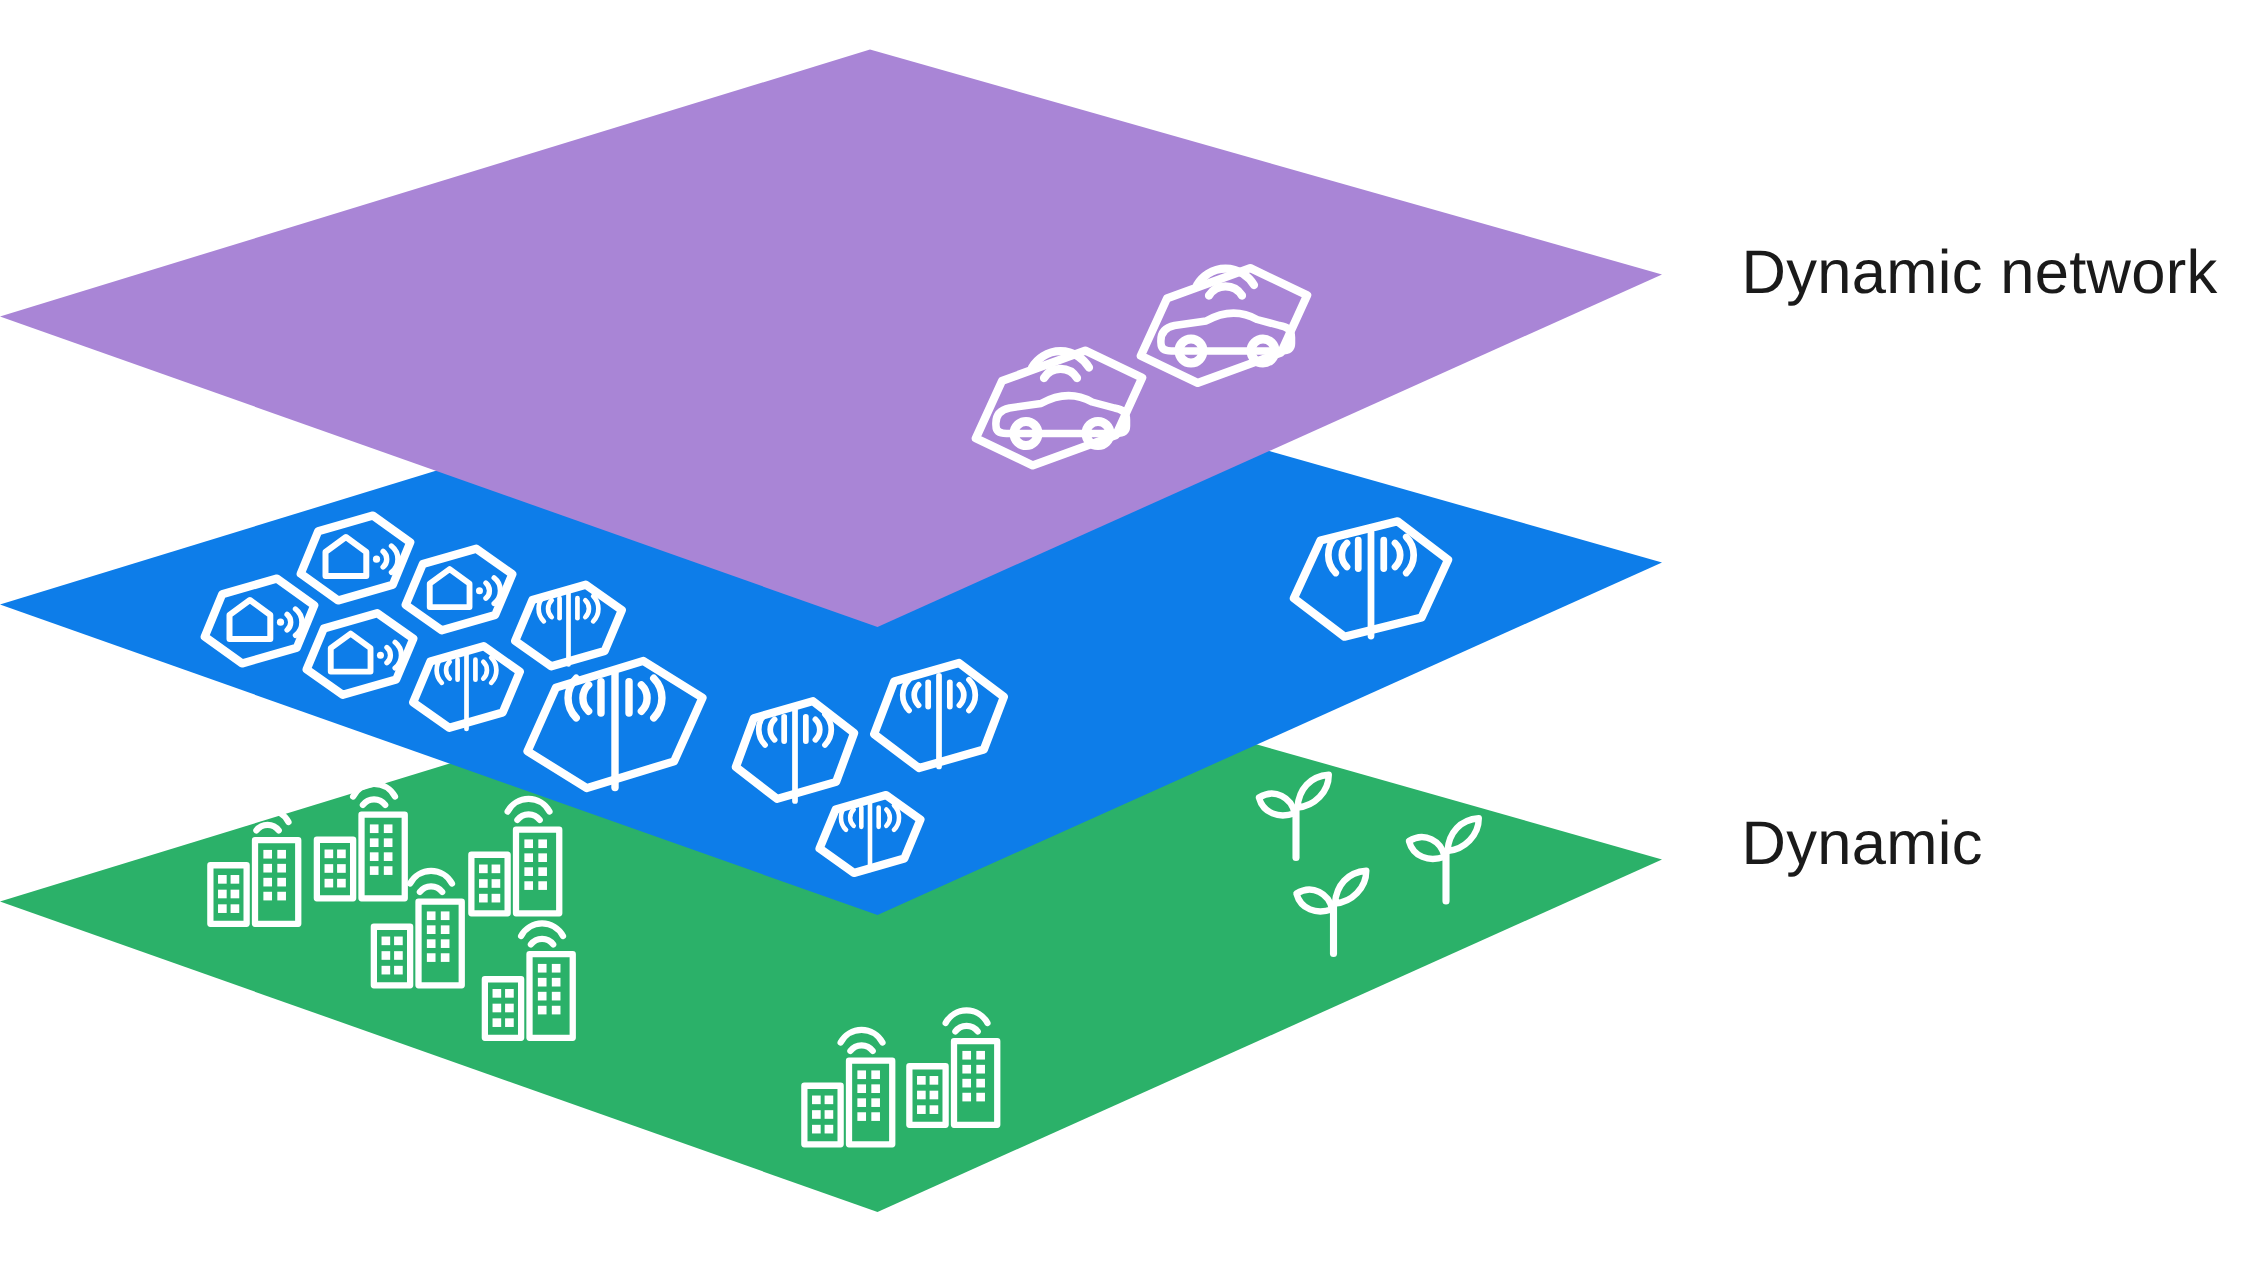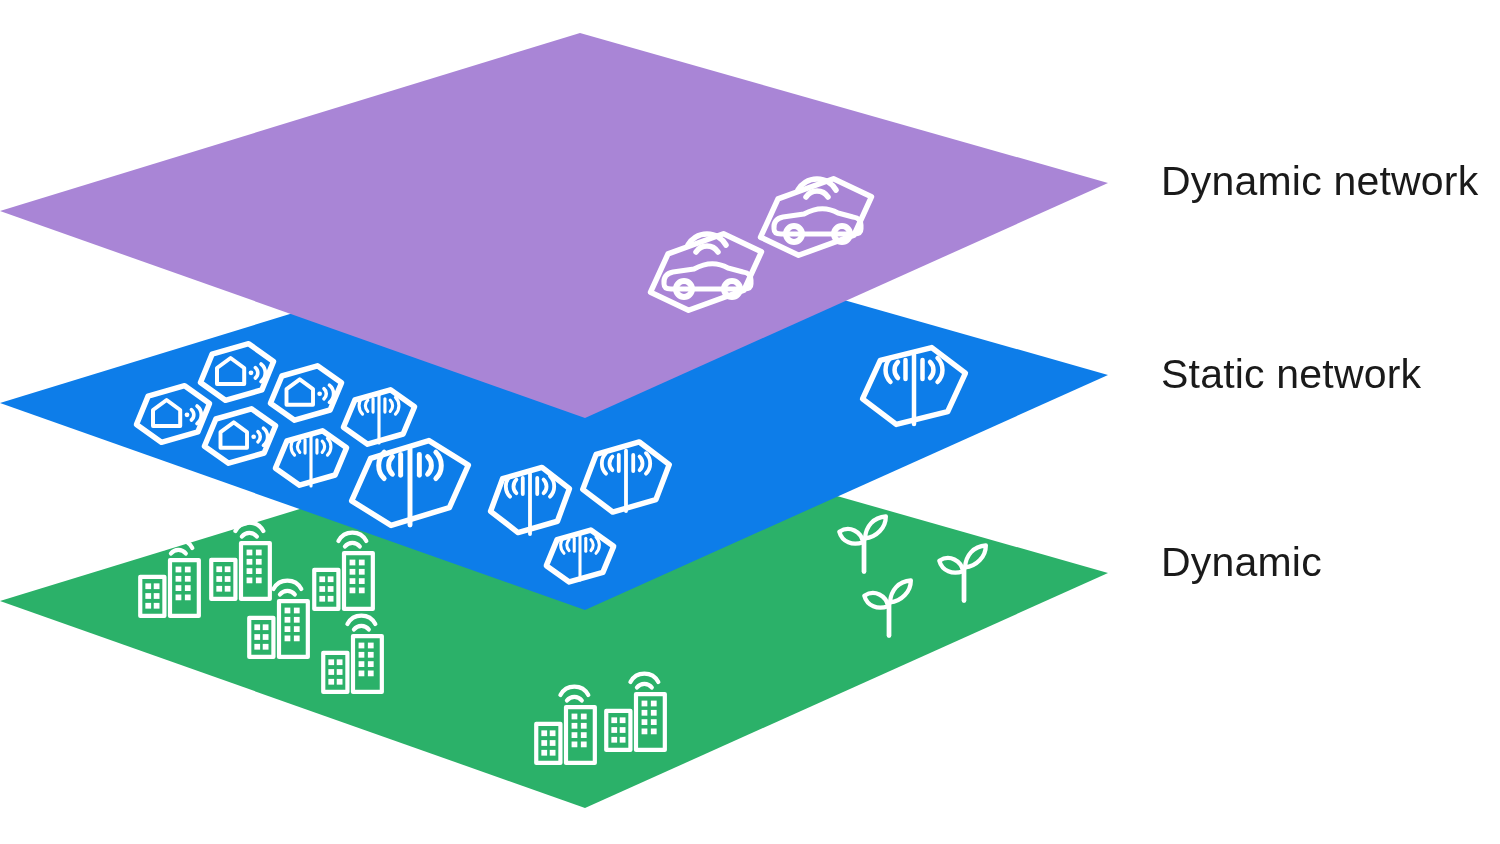--- a/index.html
+++ b/index.html
@@ -396,15 +396,14 @@
               <path d="M -43 8 Q -44 -2 -34 -4 L -13 -7 Q 5 -17 21 -8 L 36 -4 Q 44 -3 44 4 L 44 8 Q 44 13 37 13 L -36 13 Q -43 13 -43 8 Z" stroke="#ffffff" stroke-width="5" fill="none" stroke-linecap="round" stroke-linejoin="round"></path>
               <circle cx="-23" cy="13" r="8" stroke="#ffffff" stroke-width="6" fill="none" stroke-linecap="round" stroke-linejoin="round"></circle>
               <circle cx="25" cy="13" r="8" stroke="#ffffff" stroke-width="6" fill="none" stroke-linecap="round" stroke-linejoin="round"></circle>
             </g>
           </g>
         </g>
       </g>
     </svg>
 
   <div class="layer-label label-dynamic">Dynamic network</div>
-  <div class="layer-label label-static">Static network</div>
   <div class="layer-label label-topology">Dynamic</div>
 </div>
 
 </body></html>

